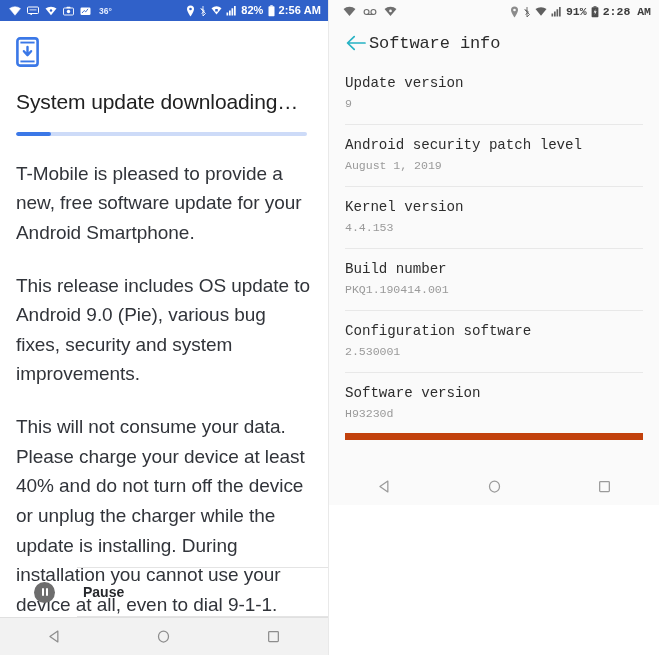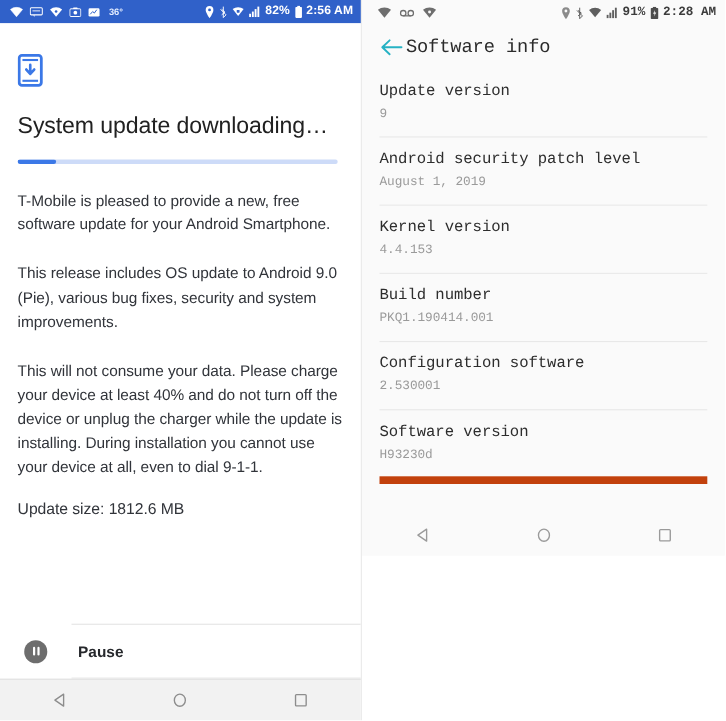--- a/index.html
+++ b/index.html
@@ -28,40 +28,40 @@
   .sb-left-icons { display: flex; align-items: center; gap: 6px; flex: 1; }
   .sb-right-icons { display: flex; align-items: center; gap: 4px; }
   .sb-ico { display: inline-flex; align-items: center; justify-content: center; }
   .sb-text {
     color: #ffffff; font-size: 11px; font-weight: bold;
     letter-spacing: 0.1px; line-height: 1;
   }
   .sb-temp { color: #e3ecff; font-size: 8.5px; font-weight: bold; margin-left: 2px; }
 
   .update-body {
-    flex: 1; padding: 12px 16px; overflow: hidden; position: relative;
+    flex: 1; padding: 0 16px; overflow: hidden; position: relative;
   }
   .dl-icon { margin-top: 16px; }
   .update-title {
     font-size: 21px; color: #212121; line-height: 1.27;
     margin-top: 18px; letter-spacing: -0.1px;
   }
   .progress-track {
     margin-top: 16px; height: 4px; width: 291px;
     background: #cddbf8; border-radius: 2px; overflow: hidden;
   }
   .progress-fill { height: 100%; background: #3b78e7; border-radius: 2px; }
   .update-para {
-    font-size: 14px; color: #31343a; line-height: 1.56;
+    font-size: 19px; color: #31343a; line-height: 1.56;
     margin-top: 23px; letter-spacing: -0.05px;
   }
   .update-size {
     font-size: 14.3px; color: #31343a; margin-top: 19px; letter-spacing: -0.05px;
   }
-  .pause-zone { position: absolute; left: 0; right: 0; bottom: 0; }
+  .pause-zone { position: absolute; left: 12px; right: 0; bottom: 0; }
   .divider-inset { height: 1px; background: #e4e4e4; margin-left: 65px; }
   .pause-row {
     display: flex; align-items: center; height: 48px; padding-left: 22px;
   }
   .pause-btn-circle {
     width: 21px; height: 21px; border-radius: 50%;
     background: #6d6d6d; display: flex; align-items: center;
     justify-content: center; gap: 2px; flex-shrink: 0;
   }
   .pause-bar { width: 2px; height: 8px; background: #ffffff; border-radius: 1px; }

